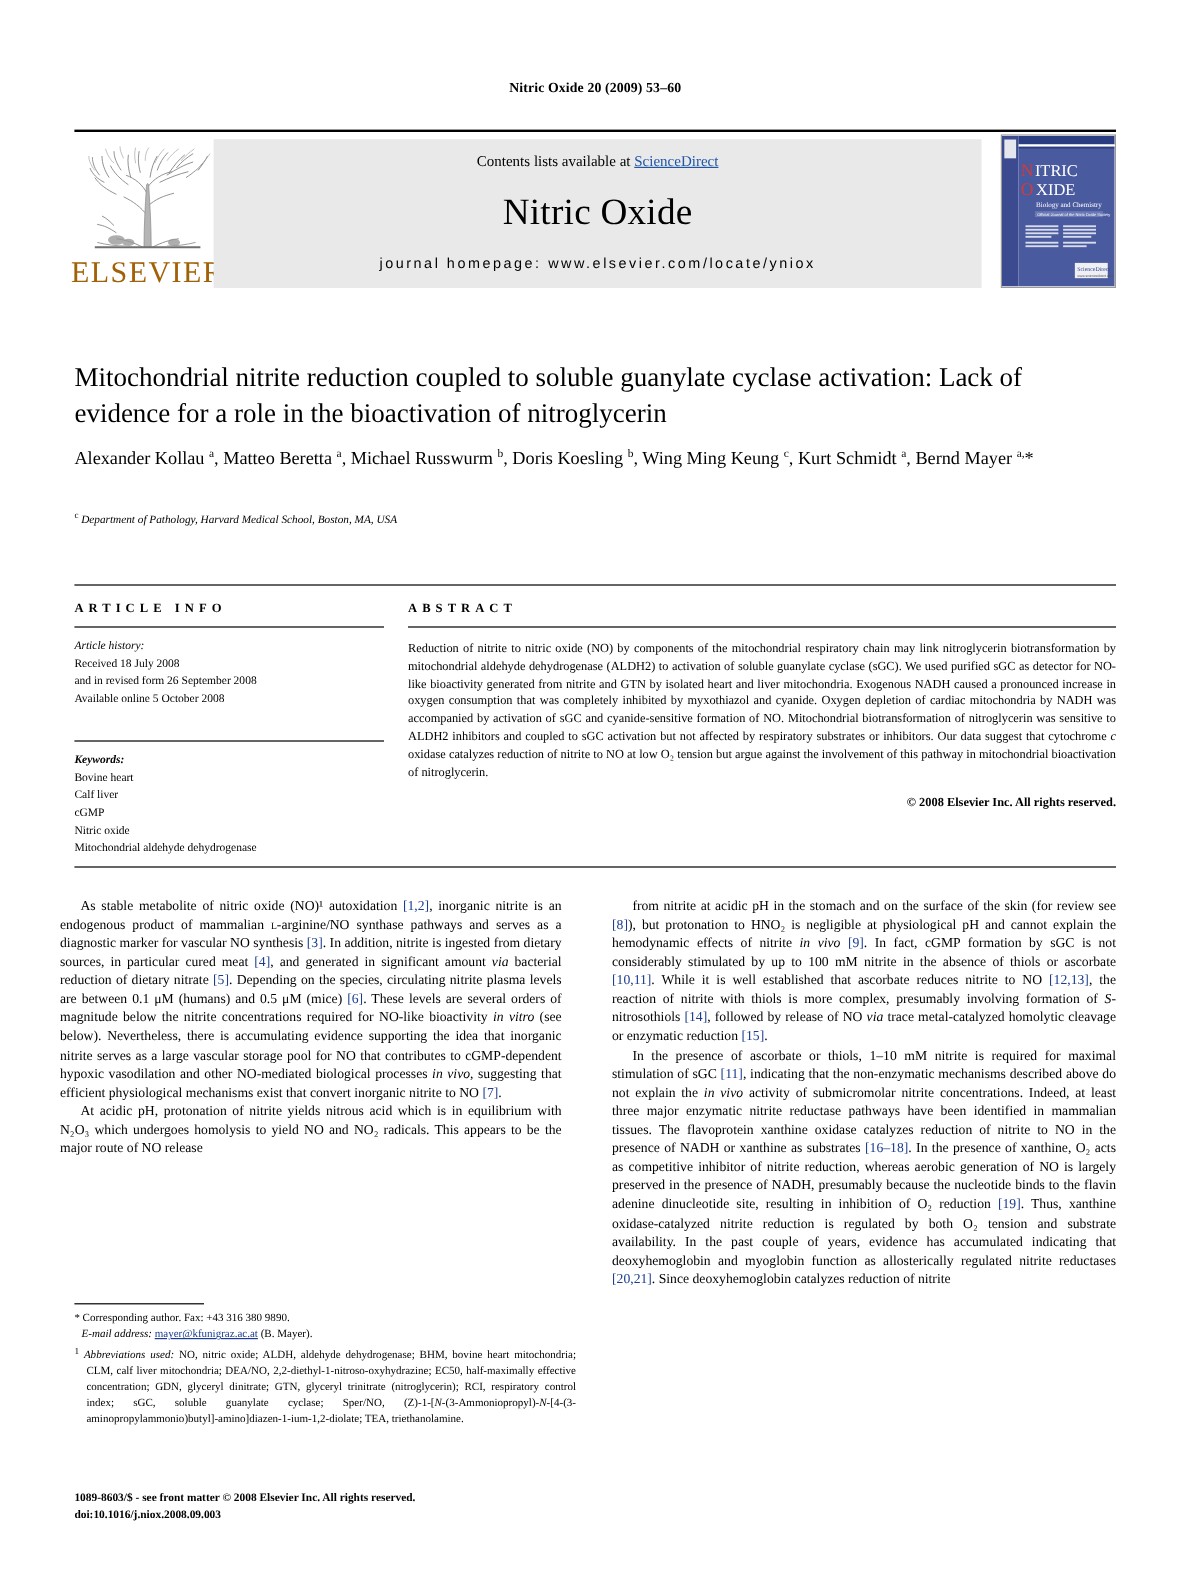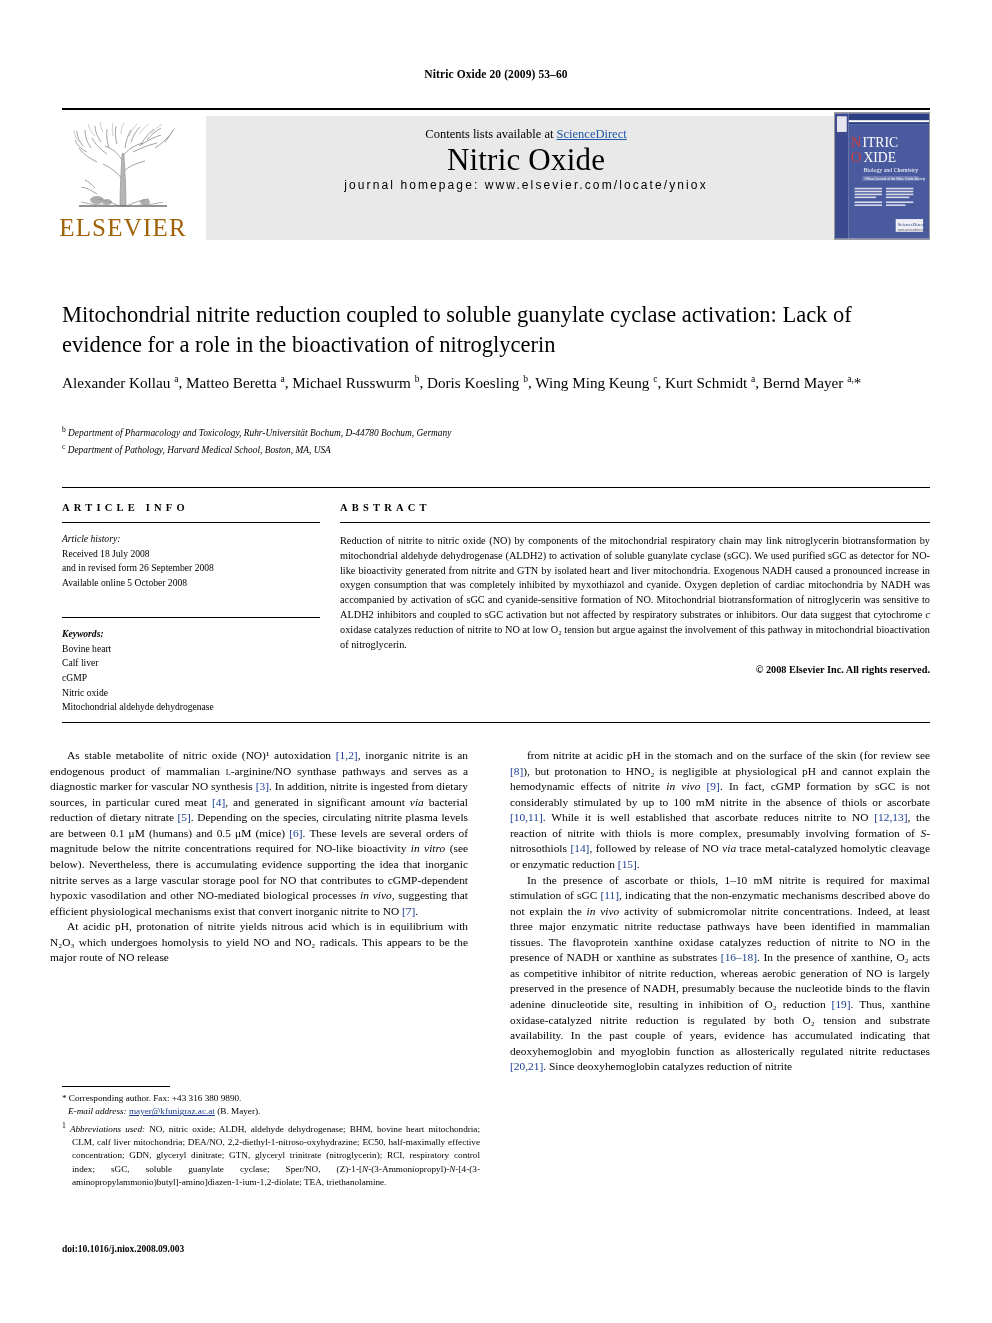--- a/index.html
+++ b/index.html
@@ -30,23 +30,23 @@
     position: absolute; left: 0px; top: 6px; width: 122px; height: 124px;
     display: flex; flex-direction: column; align-items: center; justify-content: flex-end;
   }
   .tree-wrap { width: 112px; height: 96px; }
   .elsevier-word {
     font-family: "Liberation Serif", serif;
     color: #a16207; font-size: 25px; letter-spacing: 1.2px;
     line-height: 1; margin-top: 1px;
   }
   .journal-band {
-    position: absolute; left: 144px; top: 6px; width: 640px; height: 124px;
+    position: absolute; left: 116px; top: 6px; width: 640px; height: 124px;
     background: #e9e9e9;
-    display: flex; flex-direction: column; align-items: center; 
+    display: flex; flex-direction: column; align-items: center; justify-content: space-between;
     padding: 11px 0 14px 0;
   }
   .contents-line { font-size: 12.5px; }
   .contents-line .sd { color: #1f56a8; }
   .journal-name { font-size: 31px; letter-spacing: 0.2px; }
   .homepage-line {
     font-family: "Liberation Sans", sans-serif;
     font-size: 12px; letter-spacing: 2.1px;
   }
   .cover-thumb {
@@ -214,21 +214,20 @@
         <text x="64" y="120" font-family="Liberation Sans, sans-serif" font-size="3" fill="#555">www.sciencedirect.com</text>
       </svg>
     </div>
   </div>
 
   <h1 class="title">Mitochondrial nitrite reduction coupled to soluble guanylate cyclase activation: Lack of evidence for a role in the bioactivation of nitroglycerin</h1>
 
   <div class="authors">Alexander Kollau <sup>a</sup>, Matteo Beretta <sup>a</sup>, Michael Russwurm <sup>b</sup>, Doris Koesling <sup>b</sup>, Wing Ming Keung <sup>c</sup>, Kurt Schmidt <sup>a</sup>, Bernd Mayer <sup>a,</sup>*</div>
 
   <div class="affiliations">
-      <div><sup>b</sup> Department of Pharmacology and Toxicology, Ruhr-Universität Bochum, D-44780 Bochum, Germany</div>
       <div><sup>c</sup> Department of Pathology, Harvard Medical School, Boston, MA, USA</div>
     </div>
 
   <div class="band-rule-top"></div>
 
   <div class="info-col">
     <div class="sec-head">ARTICLE INFO</div>
     <div class="hr-thin"></div>
     <div class="info-block" style="margin-top:9px;">
       <div class="lbl">Article history:</div>
@@ -266,16 +265,17 @@
     </div>
 
   <div class="foot-rule"></div>
   <div class="footnotes">
       <div class="fn-indent"><span class="star">*</span> Corresponding author. Fax: +43 316 380 9890.</div>
       <div class="fn-indent" style="padding-left:16px"><i>E-mail address:</i> <a class="mail" href="#">mayer@kfunigraz.ac.at</a> (B. Mayer).</div>
       <div class="fn-indent" style="padding-left:10px;margin-top:1px"><sup>1</sup> <i>Abbreviations used:</i> NO, nitric oxide; ALDH, aldehyde dehydrogenase; BHM, bovine heart mitochondria; CLM, calf liver mitochondria; DEA/NO, 2,2-diethyl-1-nitroso-oxyhydrazine; EC50, half-maximally effective concentration; GDN, glyceryl dinitrate; GTN, glyceryl trinitrate (nitroglycerin); RCI, respiratory control index; sGC, soluble guanylate cyclase; Sper/NO, (Z)-1-[<i>N</i>-(3-Ammoniopropyl)-<i>N</i>-[4-(3-aminopropylammonio)butyl]-amino]diazen-1-ium-1,2-diolate; TEA, triethanolamine.</div>
     </div>
 
   <div class="imprint">
+    <div>1089-8603/$ - see front matter © 2008 Elsevier Inc. All rights reserved.</div>
     <div>doi:10.1016/j.niox.2008.09.003</div>
   </div>
 
 </div>
 
 </body></html>

